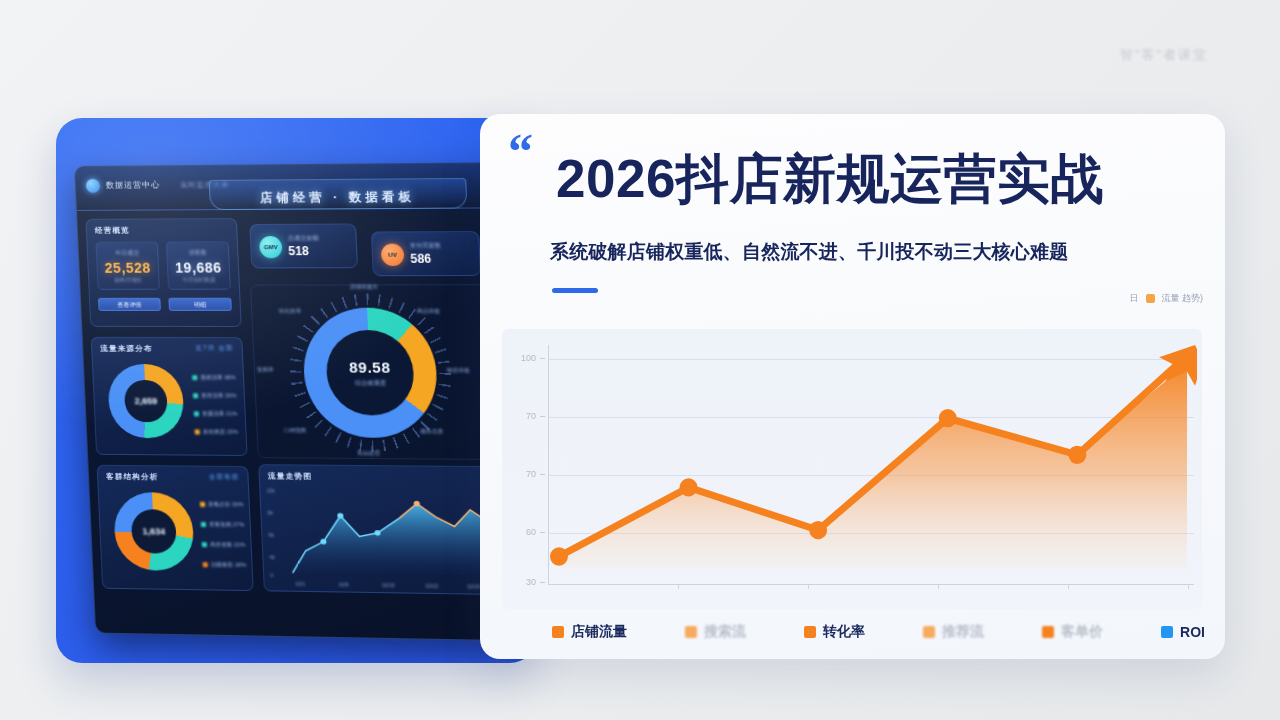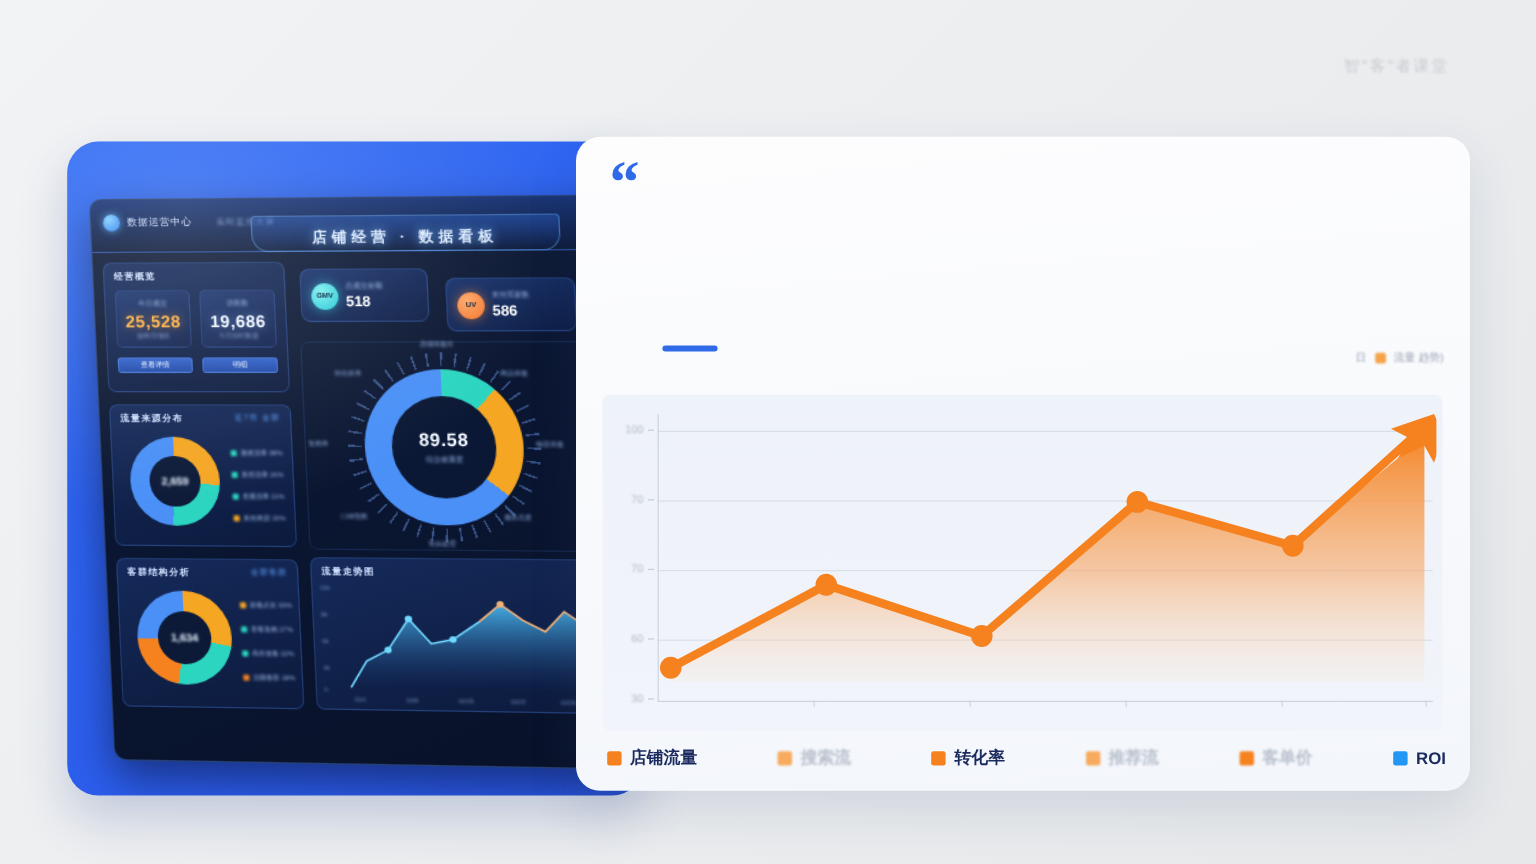--- a/index.html
+++ b/index.html
@@ -247,21 +247,21 @@
   .gridline{ position:absolute; left:46px; right:8px; height:1px; background:rgba(190,200,215,.45); }
   .axis-y{ position:absolute; left:46px; top:16px; bottom:24px; width:1px; background:#cdd4e0; }
   .axis-x{ position:absolute; left:46px; right:8px; bottom:24px; height:1px; background:#cdd4e0; }
   .xtick{ position:absolute; bottom:20px; width:1px; height:5px; background:#cdd4e0; }
 
   
   .legend-row{
     position:absolute; left:26px; right:20px; bottom:18px;
     display:flex; align-items:center; justify-content:space-between;
   }
-  .lg{ display:flex; align-items:center; gap:7px; font-size:14px; white-space:nowrap; }
+  .lg{ display:flex; align-items:center; gap:7px; font-size:14px; white-space:nowrap;margin-left:46px; }
   .lg .box{ width:12px; height:12px; border-radius:2px; }
   .lg.strong{ color:#1b2a5e; font-weight:bold; }
   .lg.faded{ color:#b9c0cc; font-weight:bold; filter:blur(1.1px); }
   .lg.roi{ color:#1b2a5e; font-weight:bold; }
 </style>
 </head>
 <body>
 
 <div class="watermark">智"客"者课堂</div>
 
@@ -421,20 +421,22 @@
         </svg>
       </div>
 
     </div>
   </div>
 </div>
 
 <div class="right-card">
 
   <div class="quote">“</div>
+  <div class="headline">2026抖店新规运营实战</div>
+  <div class="subline">系统破解店铺权重低、自然流不进、千川投不动三大核心难题</div>
   <div class="accent"></div>
 
   <div class="chart-topleg">
     <span>日</span>
     <span class="sw"></span>
     <span>流量 趋势)</span>
   </div>
 
   <div class="chart">
     <div class="axis-y"></div>

